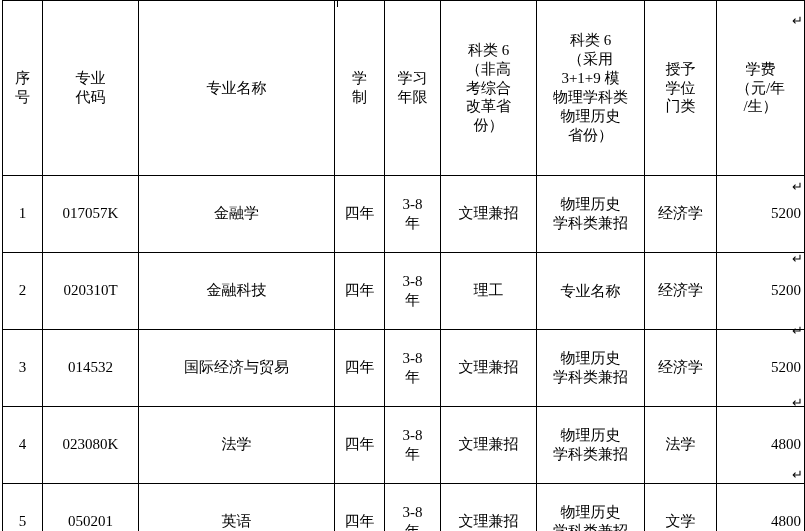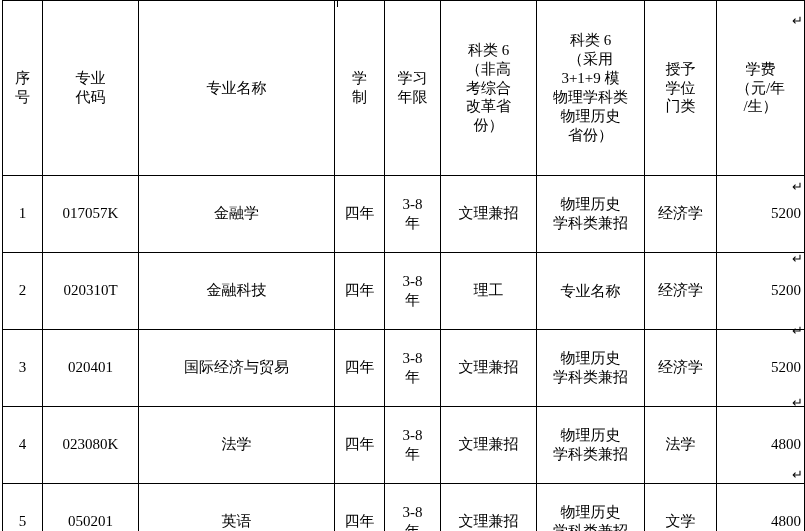--- a/index.html
+++ b/index.html
@@ -208,21 +208,21 @@
         <td>理工</td>
         <td>
           <span class="two-line">专业名称</span>
         </td>
         <td>经济学</td>
         <td class="right-pad" style="text-align:right">5200</td>
       </tr>
 
       <tr class="body-row">
         <td>3</td>
-        <td>020401</td>
+        <td>014532</td>
         <td class="left-align">国际经济与贸易</td>
         <td>四年</td>
         <td>
           <span class="two-line">3-8</span>
           <span class="two-line">年</span>
         </td>
         <td>文理兼招</td>
         <td>
           <span class="two-line">物理历史</span>
           <span class="two-line">学科类兼招</span>

